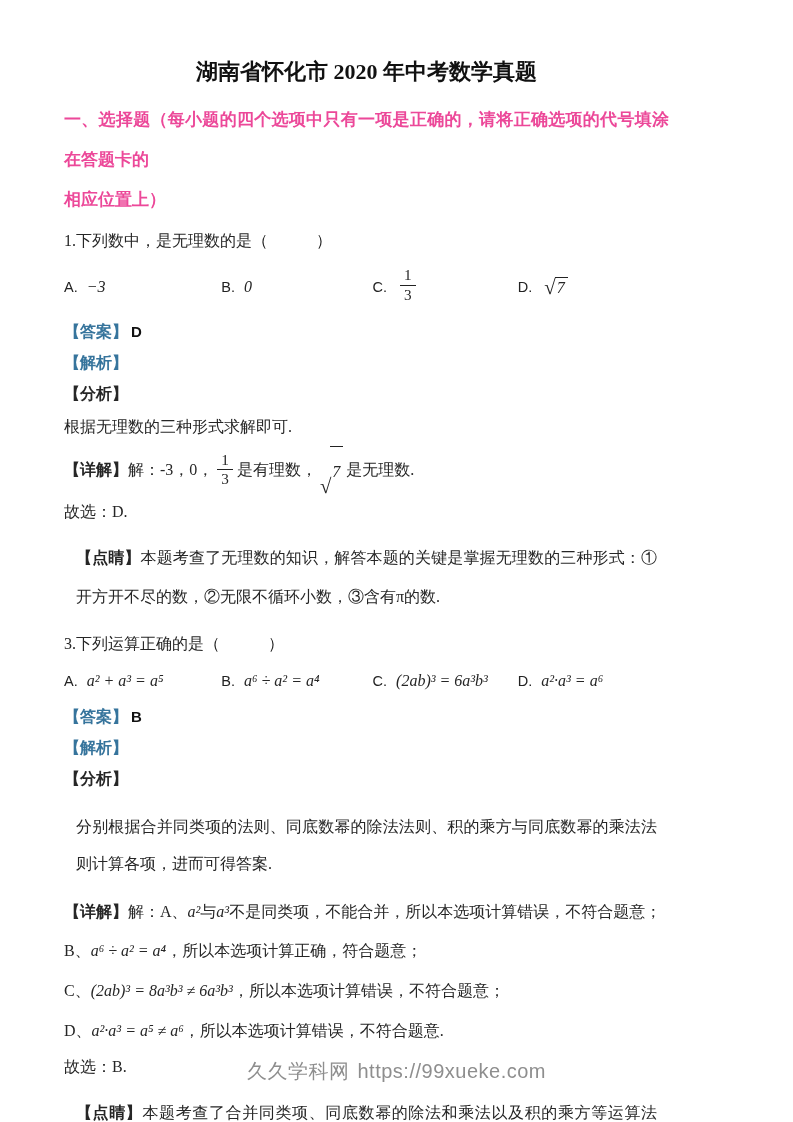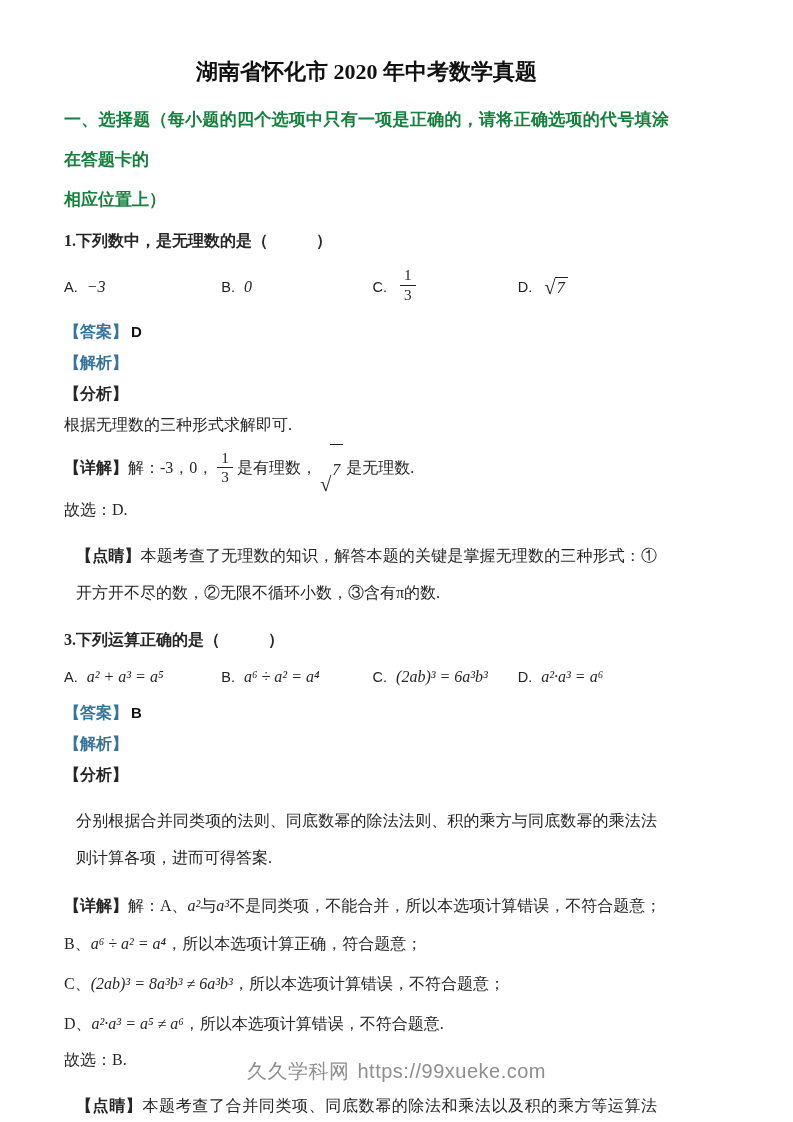--- a/index.html
+++ b/index.html
@@ -21,44 +21,44 @@
     font-weight:bold;
     color:#111;
     line-height:32px;
   }
   .heading{
     margin:0;
     font-weight:bold;
     font-size:17px;
     line-height:40px;
     text-align:justify;
-    color:#15803d;
+    color:#ec4899;
   }
   .ln{margin:0;line-height:31px;white-space:nowrap;}
   .ln.gap-top{margin-top:4px;}
-  .stem{line-height:34px;margin-top:4px;font-weight:bold;}
+  .stem{line-height:34px;margin-top:4px;}
   .para{margin:12px;line-height:37px;text-align:justify;}
   .opts{
     display:grid;
     grid-template-columns:26% 25% 24% 25%;
     align-items:center;
     margin:2px 0 2px 0;
     min-height:36px;
   }
   .opts.tall{min-height:54px;}
   .opt{display:flex;align-items:center;}
   .opt-label{
     font-family:"Liberation Sans","DejaVu Sans",sans-serif;
     font-size:14.5px;
     margin-right:9px;
     color:#222;
   }
   .math{font-style:italic;font-family:"Liberation Serif","DejaVu Serif",serif;}
   .lbl{color:#36749c;font-weight:bold;}
-  .b{font-weight:bold;}
+  .b{font-weight:bold;font-family:Liberation Mono, monospace;}
   .ans{
     font-family:"Liberation Sans","DejaVu Sans",sans-serif;
     font-weight:bold;font-size:15px;margin-left:3px;color:#111;
   }
   .frac{
     display:inline-flex;flex-direction:column;
     vertical-align:middle;text-align:center;
     line-height:1.2;font-size:0.95em;margin:0 4px;
     position:relative;top:-2px;
   }

